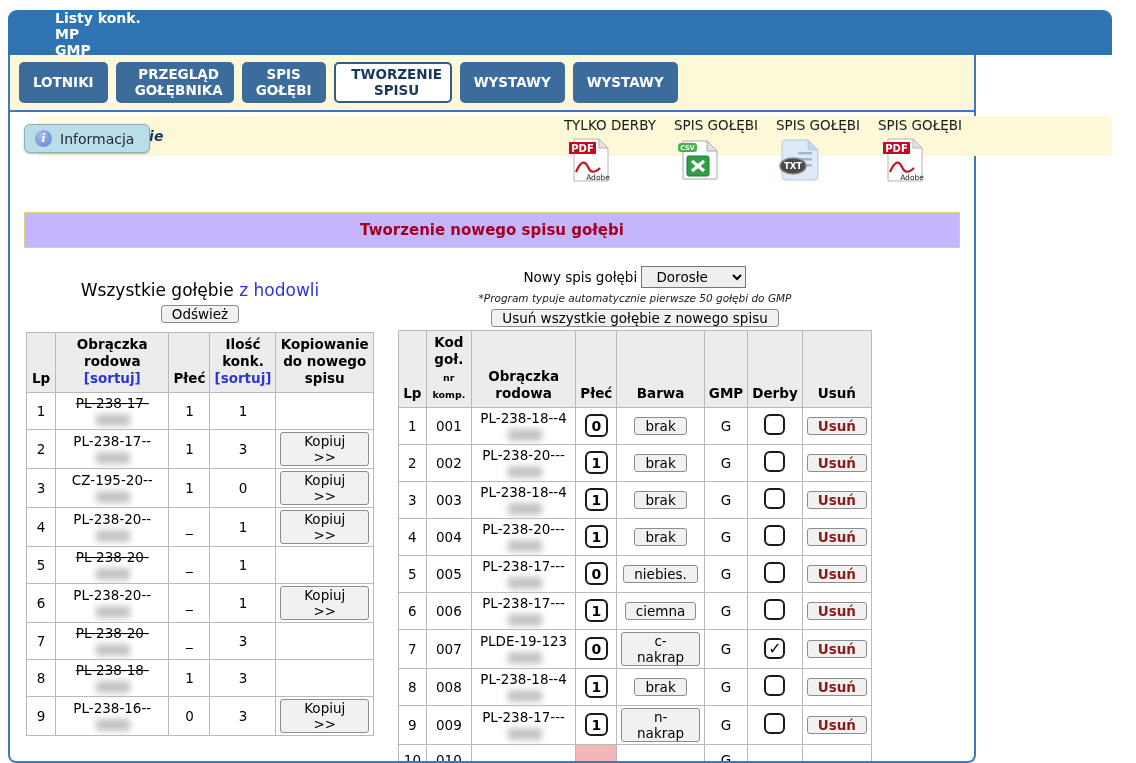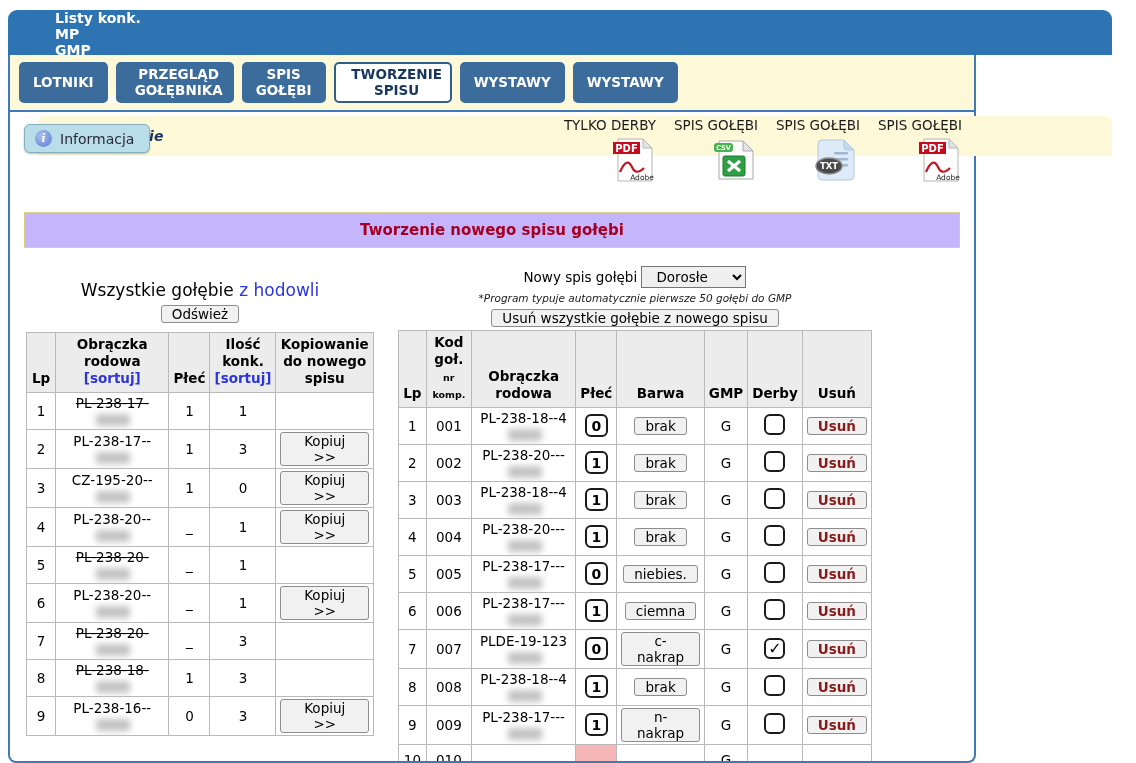--- a/index.html
+++ b/index.html
@@ -34,21 +34,21 @@
   .info-btn { position:absolute; left:14px; top:12px; background:#b9dde9;
     border:1px solid #86aebe; border-radius:6px; padding:5px 15px 5px 10px;
     font-size:14px; color:#2a2a3a; display:flex; gap:8px; align-items:center;
     box-shadow:0 1px 2px rgba(0,0,0,.25); cursor:pointer; }
   .info-icon { width:17px; height:17px; border-radius:50%;
     background:radial-gradient(circle at 35% 30%, #a9bdec, #5b7fd4);
     color:#fff; font-size:11px; font-weight:bold; font-style:italic;
     display:flex; align-items:center; justify-content:center;
     font-family:"DejaVu Serif","Liberation Serif",serif; }
   .exports { position:absolute; right:12px; top:5px; display:flex; gap:18px; }
-  .export { display:flex; flex-direction:column; align-items:flex-end; gap:3px; cursor:pointer; }
+  .export { display:flex; flex-direction:column; align-items:flex-start; gap:3px; cursor:pointer; }
   .export-label { font-size:13.5px; color:#1a1a1a; white-space:nowrap; }
 
   
   .banner { margin:0 14px 16px 14px; background:#c4b5fd; border:1px solid #dcd083;
     padding:8px; text-align:center; color:#a50021; font-weight:bold; font-size:15px; }
 
   
   .content { display:flex; align-items:flex-start; }
   .left-col { margin-left:16px; width:348px; }
   .right-col { margin-left:24px; width:474px; }

